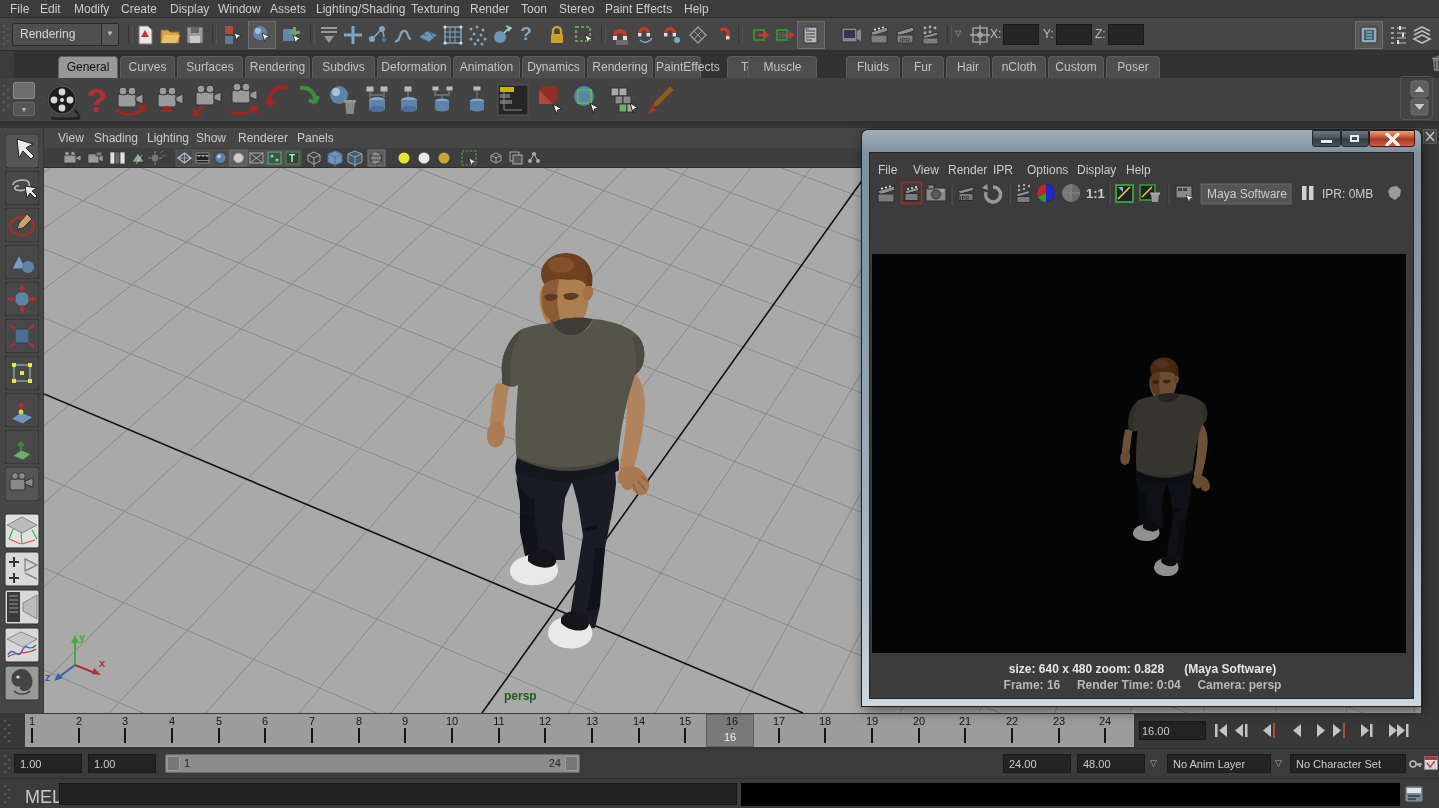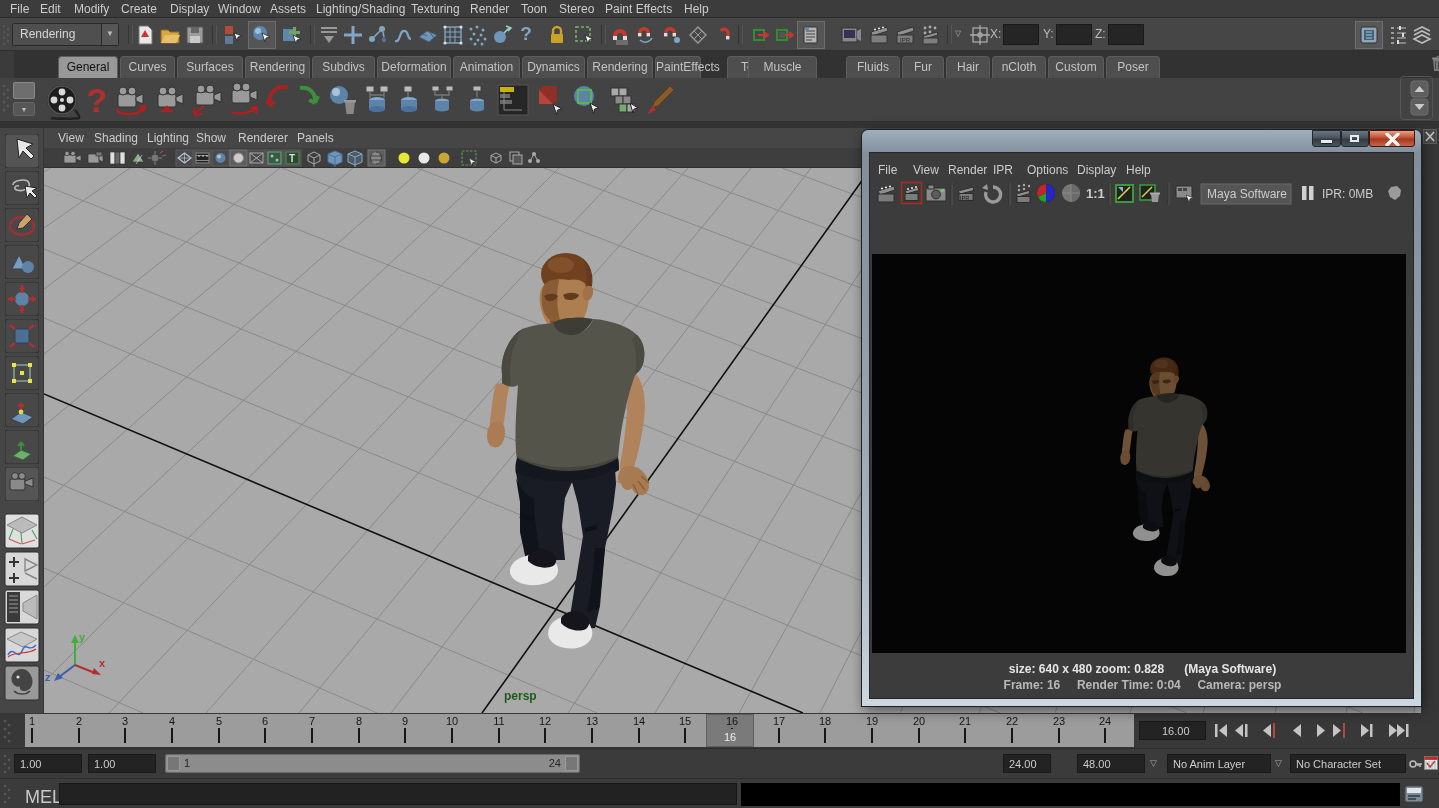--- a/index.html
+++ b/index.html
@@ -713,21 +713,21 @@
           <text x="894" y="11" font-size="11" fill="#161616" text-anchor="middle" font-family="Liberation Sans">20</text>
           <rect x="939" y="14" width="2" height="15" fill="#161616"></rect>
           <text x="940" y="11" font-size="11" fill="#161616" text-anchor="middle" font-family="Liberation Sans">21</text>
           <rect x="986" y="14" width="2" height="15" fill="#161616"></rect>
           <text x="987" y="11" font-size="11" fill="#161616" text-anchor="middle" font-family="Liberation Sans">22</text>
           <rect x="1033" y="14" width="2" height="15" fill="#161616"></rect>
           <text x="1034" y="11" font-size="11" fill="#161616" text-anchor="middle" font-family="Liberation Sans">23</text>
           <rect x="1079" y="14" width="2" height="15" fill="#161616"></rect>
           <text x="1080" y="11" font-size="11" fill="#161616" text-anchor="middle" font-family="Liberation Sans">24</text>
         </svg><div class="abs" style="left:682px;top:15px;width:46px;height:17px;background:#7a7a7a;text-align:center;line-height:16px;font-size:11px;color:#eee">16</div></div>
-    <div class="abs" style="left:1139px;top:8px;width:67px;height:19px;background:#232323;border:1px solid #181818;color:#ccc;font-size:11px;line-height:18px;padding-left:22px">16.00</div>
+    <div class="abs" style="left:1139px;top:8px;width:67px;height:19px;background:#232323;border:1px solid #181818;color:#ccc;font-size:11px;line-height:18px;padding-left:2px">16.00</div>
     <svg class="abs" style="left:1213px;top:8px" width="220" height="19" viewBox="0 0 220 19">
       <g fill="#c4c4c4">
         <path d="M2 3v13h2.5V3z"></path>
           <path d="M14 3L6 9.5l8 6.5z"></path>
           <path d="M16 3L8 9.5l8 6.5z" opacity="0"></path>
         <path d="M30 3v13h2.5V3z" opacity="0"></path>
           <path d="M30 3l-8 6.5 8 6.5z"></path>
           <path d="M32 3v13h2.5V3z"></path>
         <path d="M58 3l-8 6.5 8 6.5z"></path>
           <rect x="60" y="2" width="2" height="15" fill="#b2493f"></rect>
@@ -755,21 +755,21 @@
         </g>
       </svg>
     <div class="nfield" style="left:14px;width:68px">1.00</div>
     <div class="nfield" style="left:88px;width:68px">1.00</div>
     <div class="abs" style="left:165px;top:5px;width:415px;height:19px;background:#8c8c8c;border:1px solid #6a6a6a;border-radius:2px">
       <div class="abs" style="left:1px;top:1px;width:13px;height:15px;background:#777;border:1px solid #999"></div>
       <div class="abs" style="right:1px;top:1px;width:13px;height:15px;background:#777;border:1px solid #999"></div>
       <span class="abs" style="left:18px;top:2px;font-size:11px;color:#262626">1</span>
       <span class="abs" style="right:18px;top:2px;font-size:11px;color:#262626">24</span>
     </div>
-    <div class="nfield" style="left:1003px;width:48px">24.00</div>
+    <div class="nfield" style="left:1003px;width:68px">24.00</div>
     <div class="nfield" style="left:1077px;width:68px">48.00</div>
     <div class="abs" style="left:1150px;top:9px;color:#aaa;font-size:9px">▽</div>
     <div class="nfield" style="left:1167px;width:104px">No Anim Layer</div>
     <div class="abs" style="left:1275px;top:9px;color:#aaa;font-size:9px">▽</div>
     <div class="nfield" style="left:1290px;width:116px">No Character Set</div>
     <svg class="abs" style="left:1409px;top:9px" width="14" height="12" viewBox="0 0 14 12">
         <circle cx="4" cy="6" r="3" fill="none" stroke="#bbb" stroke-width="1.6"></circle>
         <path d="M7 6h6m-2 0v3m-2-3v2" stroke="#bbb" stroke-width="1.6"></path>
       </svg>
     <svg class="abs" style="left:1424px;top:6px" width="14" height="16" viewBox="0 0 14 16">

